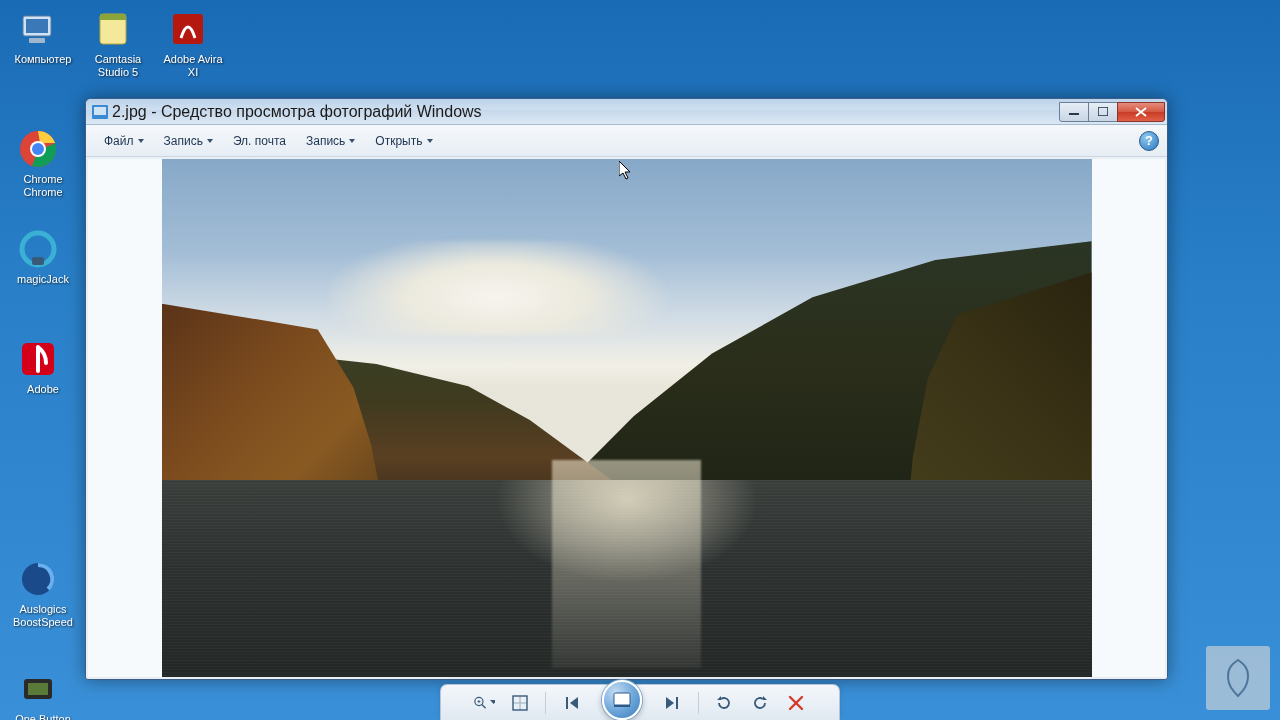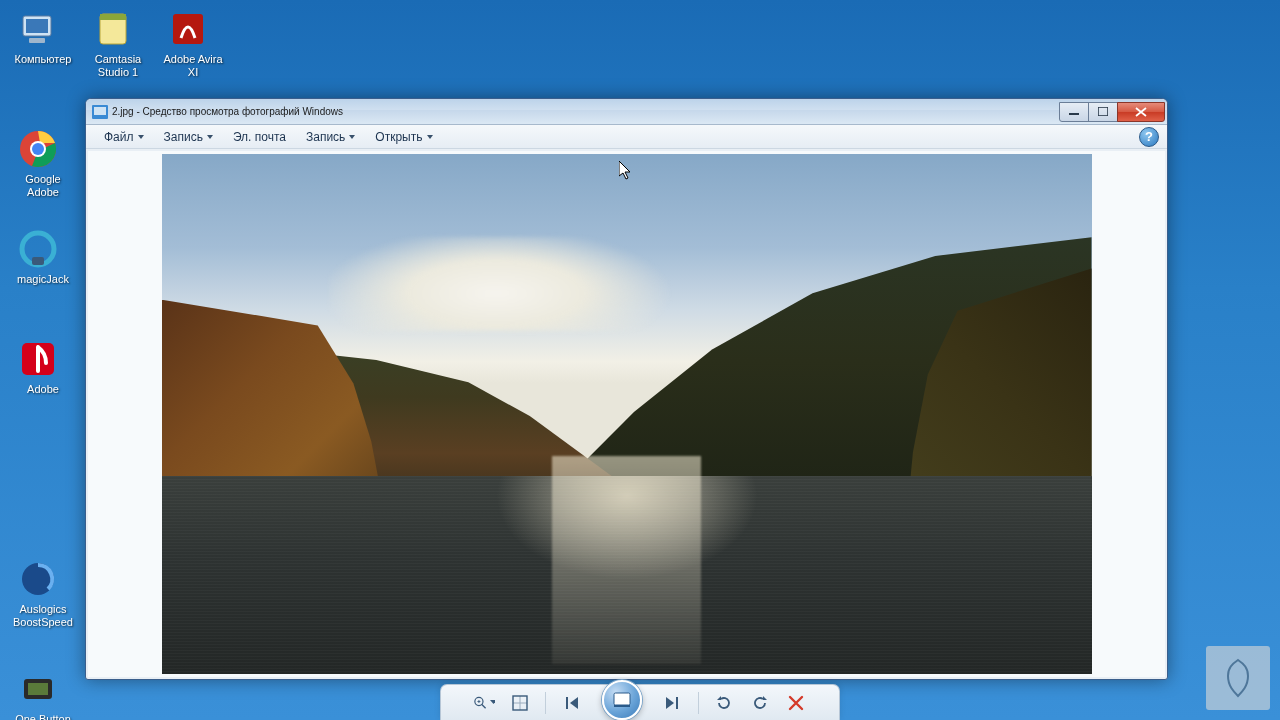--- a/index.html
+++ b/index.html
@@ -36,37 +36,37 @@
   }
   .titlebar {
     height: 26px;
     background: linear-gradient(to bottom, #bcd3ea 0%, #d0e0f0 45%, #c6d8eb 46%, #dbe8f4 100%);
     border-radius: 5px 5px 0 0;
     display: flex; align-items: center;
     padding: 0 0 0 6px;
     border-bottom: 1px solid #a7b9cc;
   }
   .title-ico { width: 16px; height: 14px; margin-right: 4px; }
-  .title-text { font-size: 10px; color: #1a1a1a; flex: 1; }
+  .title-text { font-size: 16px; color: #1a1a1a; flex: 1; }
   .win-btns { display: flex; height: 20px; margin-right: 2px; }
   .win-btn {
     width: 30px; height: 20px; border: 1px solid #6b7e97;
     display: flex; align-items: center; justify-content: center;
     margin-left: -1px;
   }
   .win-min { background: linear-gradient(#e6edf5,#c9d6e6); border-radius: 0 0 0 3px; }
   .win-max { background: linear-gradient(#e6edf5,#c9d6e6); }
   .win-close {
     width: 48px; border-radius: 0 0 3px 0;
     background: linear-gradient(to bottom, #e58b7a 0%, #d65a44 48%, #c83a24 50%, #e06048 100%);
     border-color: #8a362a;
   }
 
   .menubar {
-    height: 24px;
+    height: 32px;
     background: linear-gradient(#f5f8fb,#e6edf4);
     border-bottom: 1px solid #ccd7e2;
     display: flex; align-items: center;
     padding: 0 8px;
     font-size: 12px; color: #1d3450;
   }
   .menu-item { display:flex; align-items:center; padding:3px 10px; cursor:default; }
   .menu-item .caret { width:0;height:0;border-left:3px solid transparent;border-right:3px solid transparent;border-top:4px solid #38506b; margin-left:4px; }
   .help-btn {
     margin-left: auto; width:20px; height:20px; border-radius:50%;
@@ -168,21 +168,21 @@
     <div class="lbl">Компьютер</div>
   </div>
 
   <div class="icon-cell" style="left:75px;top:8px">
     <div class="ico">
       <svg width="42" height="42" viewBox="0 0 42 42">
           <rect x="8" y="6" width="26" height="30" rx="3" fill="#f4e89a" stroke="#b8a63a"></rect>
           <rect x="8" y="6" width="26" height="6" fill="#8aa63a"></rect>
         </svg>
     </div>
-    <div class="lbl">Camtasia Studio 1</div>
+    <div class="lbl">Camtasia Studio 5</div>
   </div>
 
   <div class="icon-cell" style="left:150px;top:8px">
     <div class="ico">
       <svg width="42" height="42" viewBox="0 0 42 42">
           <rect x="6" y="6" width="30" height="30" rx="3" fill="#b5180f"></rect>
           <path d="M14 30 Q21 8 28 30" stroke="#fff" stroke-width="3" fill="none"></path>
         </svg>
     </div>
     <div class="lbl">Adobe Avira XI</div>
@@ -191,21 +191,21 @@
   <div class="icon-cell" style="left:0px;top:128px">
     <div class="ico">
       <svg width="40" height="40" viewBox="0 0 40 40">
           <circle cx="20" cy="20" r="18" fill="#db4437"></circle>
           <path d="M20 2 A18 18 0 0 1 37 14 L22 14 Z" fill="#ffcd40"></path>
           <path d="M37 14 A18 18 0 0 1 14 37 L20 22 Z" fill="#0f9d58"></path>
           <circle cx="20" cy="20" r="8" fill="#fff"></circle>
           <circle cx="20" cy="20" r="6" fill="#4285f4"></circle>
         </svg>
     </div>
-    <div class="lbl">Google Adobe</div>
+    <div class="lbl">Chrome Chrome</div>
   </div>
 
   <div class="icon-cell" style="left:0px;top:228px">
     <div class="ico">
       <svg width="40" height="40" viewBox="0 0 40 40">
           <circle cx="20" cy="20" r="16" fill="none" stroke="#3ab0d4" stroke-width="5"></circle>
           <rect x="14" y="28" width="12" height="8" rx="2" fill="#3a5a7a"></rect>
         </svg>
     </div>
     <div class="lbl">magicJack</div>

